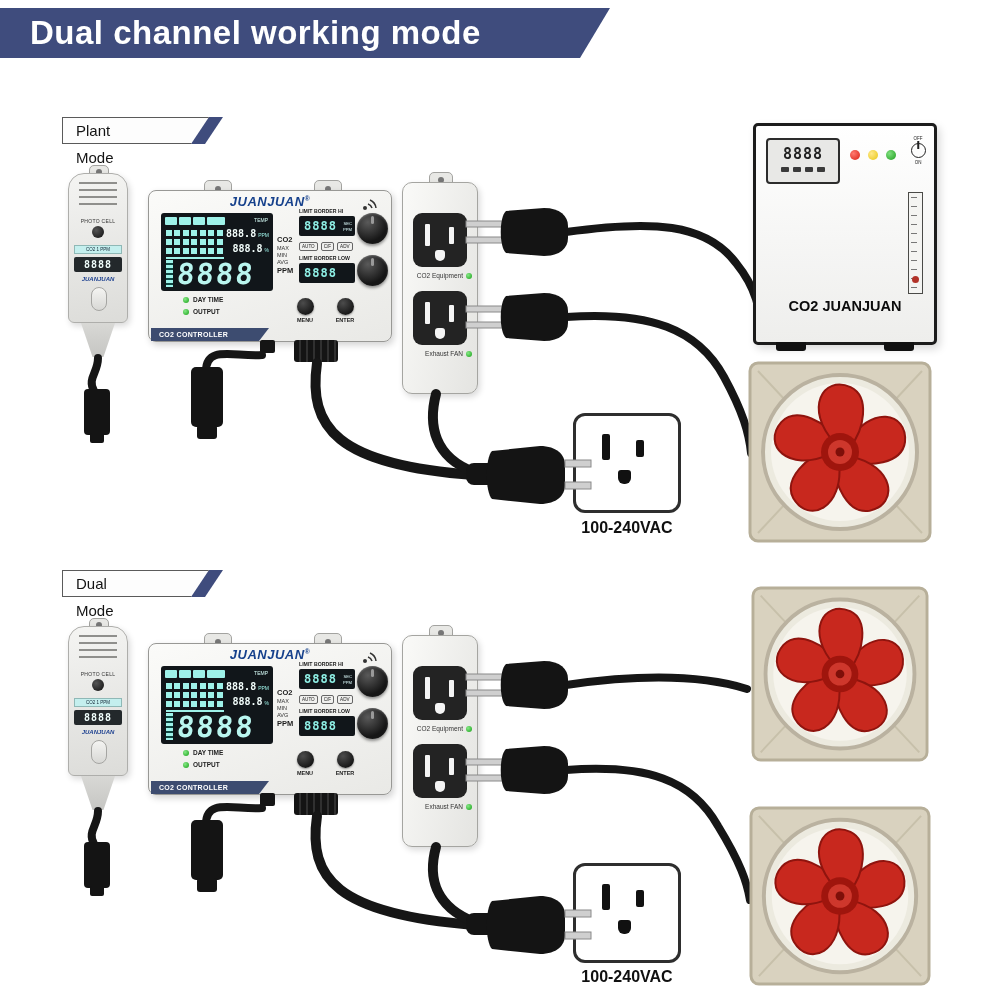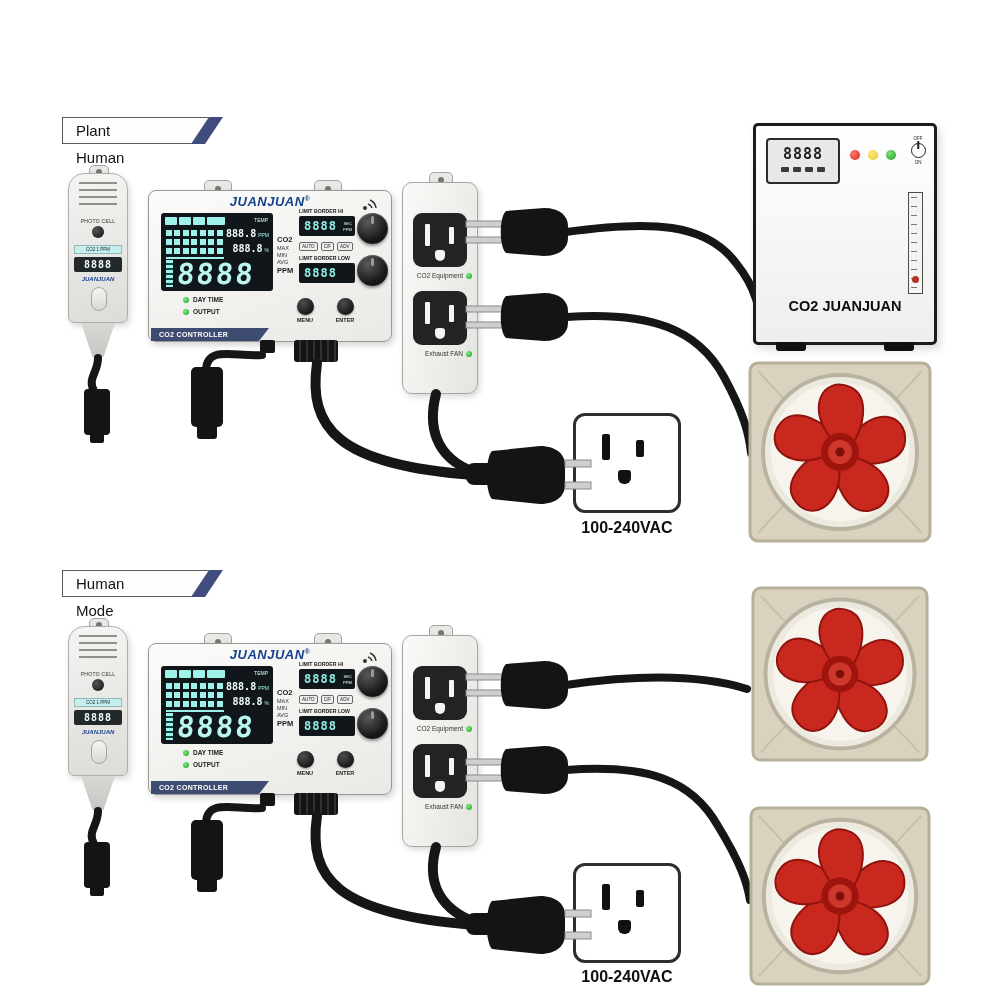--- a/index.html
+++ b/index.html
@@ -158,27 +158,30 @@
   .fa{left:20px;} .fb{right:20px;}
 
   
   .fan{position:absolute;}
 </style>
 </head>
 <body>
 
 <div class="stage">
 
+  <div class="banner">
+    <div class="banner-title">Dual channel working mode</div>
+  </div>
 
   <div class="section" style="top:115px;height:460px">
 
     <div class="mode-tag">
       <i class="mt-shadow"></i>
       <i class="mt-box"></i>
-      <span class="mt-label">Plant Human</span>
+      <span class="mt-label">Plant Mode</span>
     </div>
 
     <div class="sensor" style="left:68px;top:50px">
       <i class="tab stab"></i>
       <div class="sensor-body">
         <div class="grille"></div>
         <div class="pc-label">PHOTO CELL</div>
         <i class="pc-dot"></i>
         <div class="ppm-strip">CO2 1 PPM</div>
         <div class="s-lcd">8888</div>
@@ -377,21 +380,21 @@
         </g>
       </svg>
     </div>
   </div>
 
   <div class="section" style="top:568px;height:432px">
 
     <div class="mode-tag">
       <i class="mt-shadow"></i>
       <i class="mt-box"></i>
-      <span class="mt-label">Human Mode</span>
+      <span class="mt-label">Dual Mode</span>
     </div>
 
     <div class="sensor" style="left:68px;top:50px">
       <i class="tab stab"></i>
       <div class="sensor-body">
         <div class="grille"></div>
         <div class="pc-label">PHOTO CELL</div>
         <i class="pc-dot"></i>
         <div class="ppm-strip">CO2 1 PPM</div>
         <div class="s-lcd">8888</div>

